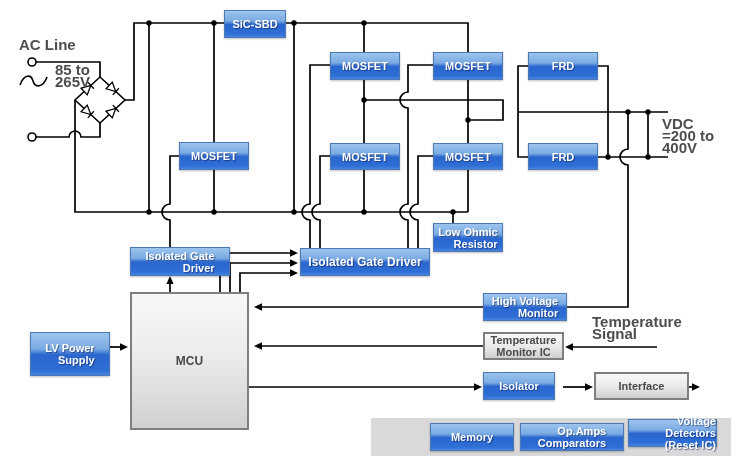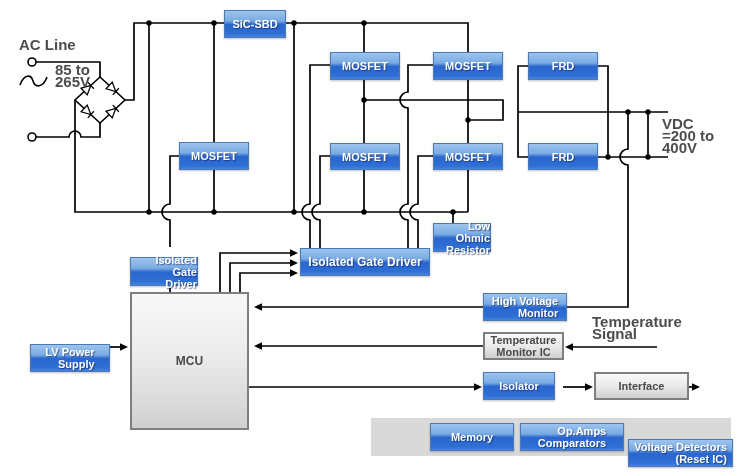--- a/index.html
+++ b/index.html
@@ -144,37 +144,37 @@
 Signal</div>
 
   <div class="blk" style="left:224px;top:10px;width:62px;height:28px">SiC-SBD</div>
   <div class="blk" style="left:330px;top:52px;width:70px;height:28px">MOSFET</div>
   <div class="blk" style="left:433px;top:52px;width:70px;height:28px">MOSFET</div>
   <div class="blk" style="left:330px;top:143px;width:70px;height:27px">MOSFET</div>
   <div class="blk" style="left:433px;top:143px;width:70px;height:27px">MOSFET</div>
   <div class="blk" style="left:179px;top:142px;width:70px;height:28px">MOSFET</div>
   <div class="blk" style="left:528px;top:52px;width:70px;height:28px">FRD</div>
   <div class="blk" style="left:528px;top:143px;width:70px;height:27px">FRD</div>
-  <div class="blk" style="left:433px;top:223px;width:58px;height:29px">Low Ohmic
+  <div class="blk" style="left:433px;top:223px;width:70px;height:29px">Low Ohmic
 Resistor</div>
-  <div class="blk" style="left:130px;top:257px;width:68px;height:29px">Isolated Gate
+  <div class="blk" style="left:130px;top:247px;width:100px;height:29px">Isolated Gate
 Driver</div>
   <div class="blk big" style="left:300px;top:248px;width:130px;height:28px">Isolated Gate Driver</div>
-  <div class="blk" style="left:30px;top:344px;width:80px;height:28px">LV Power
+  <div class="blk" style="left:30px;top:332px;width:80px;height:44px">LV Power
 Supply</div>
   <div class="blk" style="left:483px;top:293px;width:84px;height:28px">High Voltage
 Monitor</div>
   <div class="blk" style="left:483px;top:372px;width:72px;height:28px">Isolator</div>
 
   <div class="gblk big" style="left:130px;top:292px;width:119px;height:138px">MCU</div>
   <div class="gblk" style="left:483px;top:332px;width:81px;height:28px">Temperature
 Monitor IC</div>
   <div class="gblk" style="left:594px;top:372px;width:95px;height:28px">Interface</div>
 
   <div id="bottombar">
     <div class="blk" style="left:59px;top:5px;width:84px;height:28px">Memory</div>
     <div class="blk" style="left:149px;top:5px;width:104px;height:28px">Op.Amps
 Comparators</div>
-    <div class="blk" style="left:257px;top:21px;width:105px;height:28px">Voltage Detectors
+    <div class="blk" style="left:257px;top:1px;width:89px;height:28px">Voltage Detectors
 (Reset IC)</div>
   </div>
 
 </div>
 
 </body></html>

